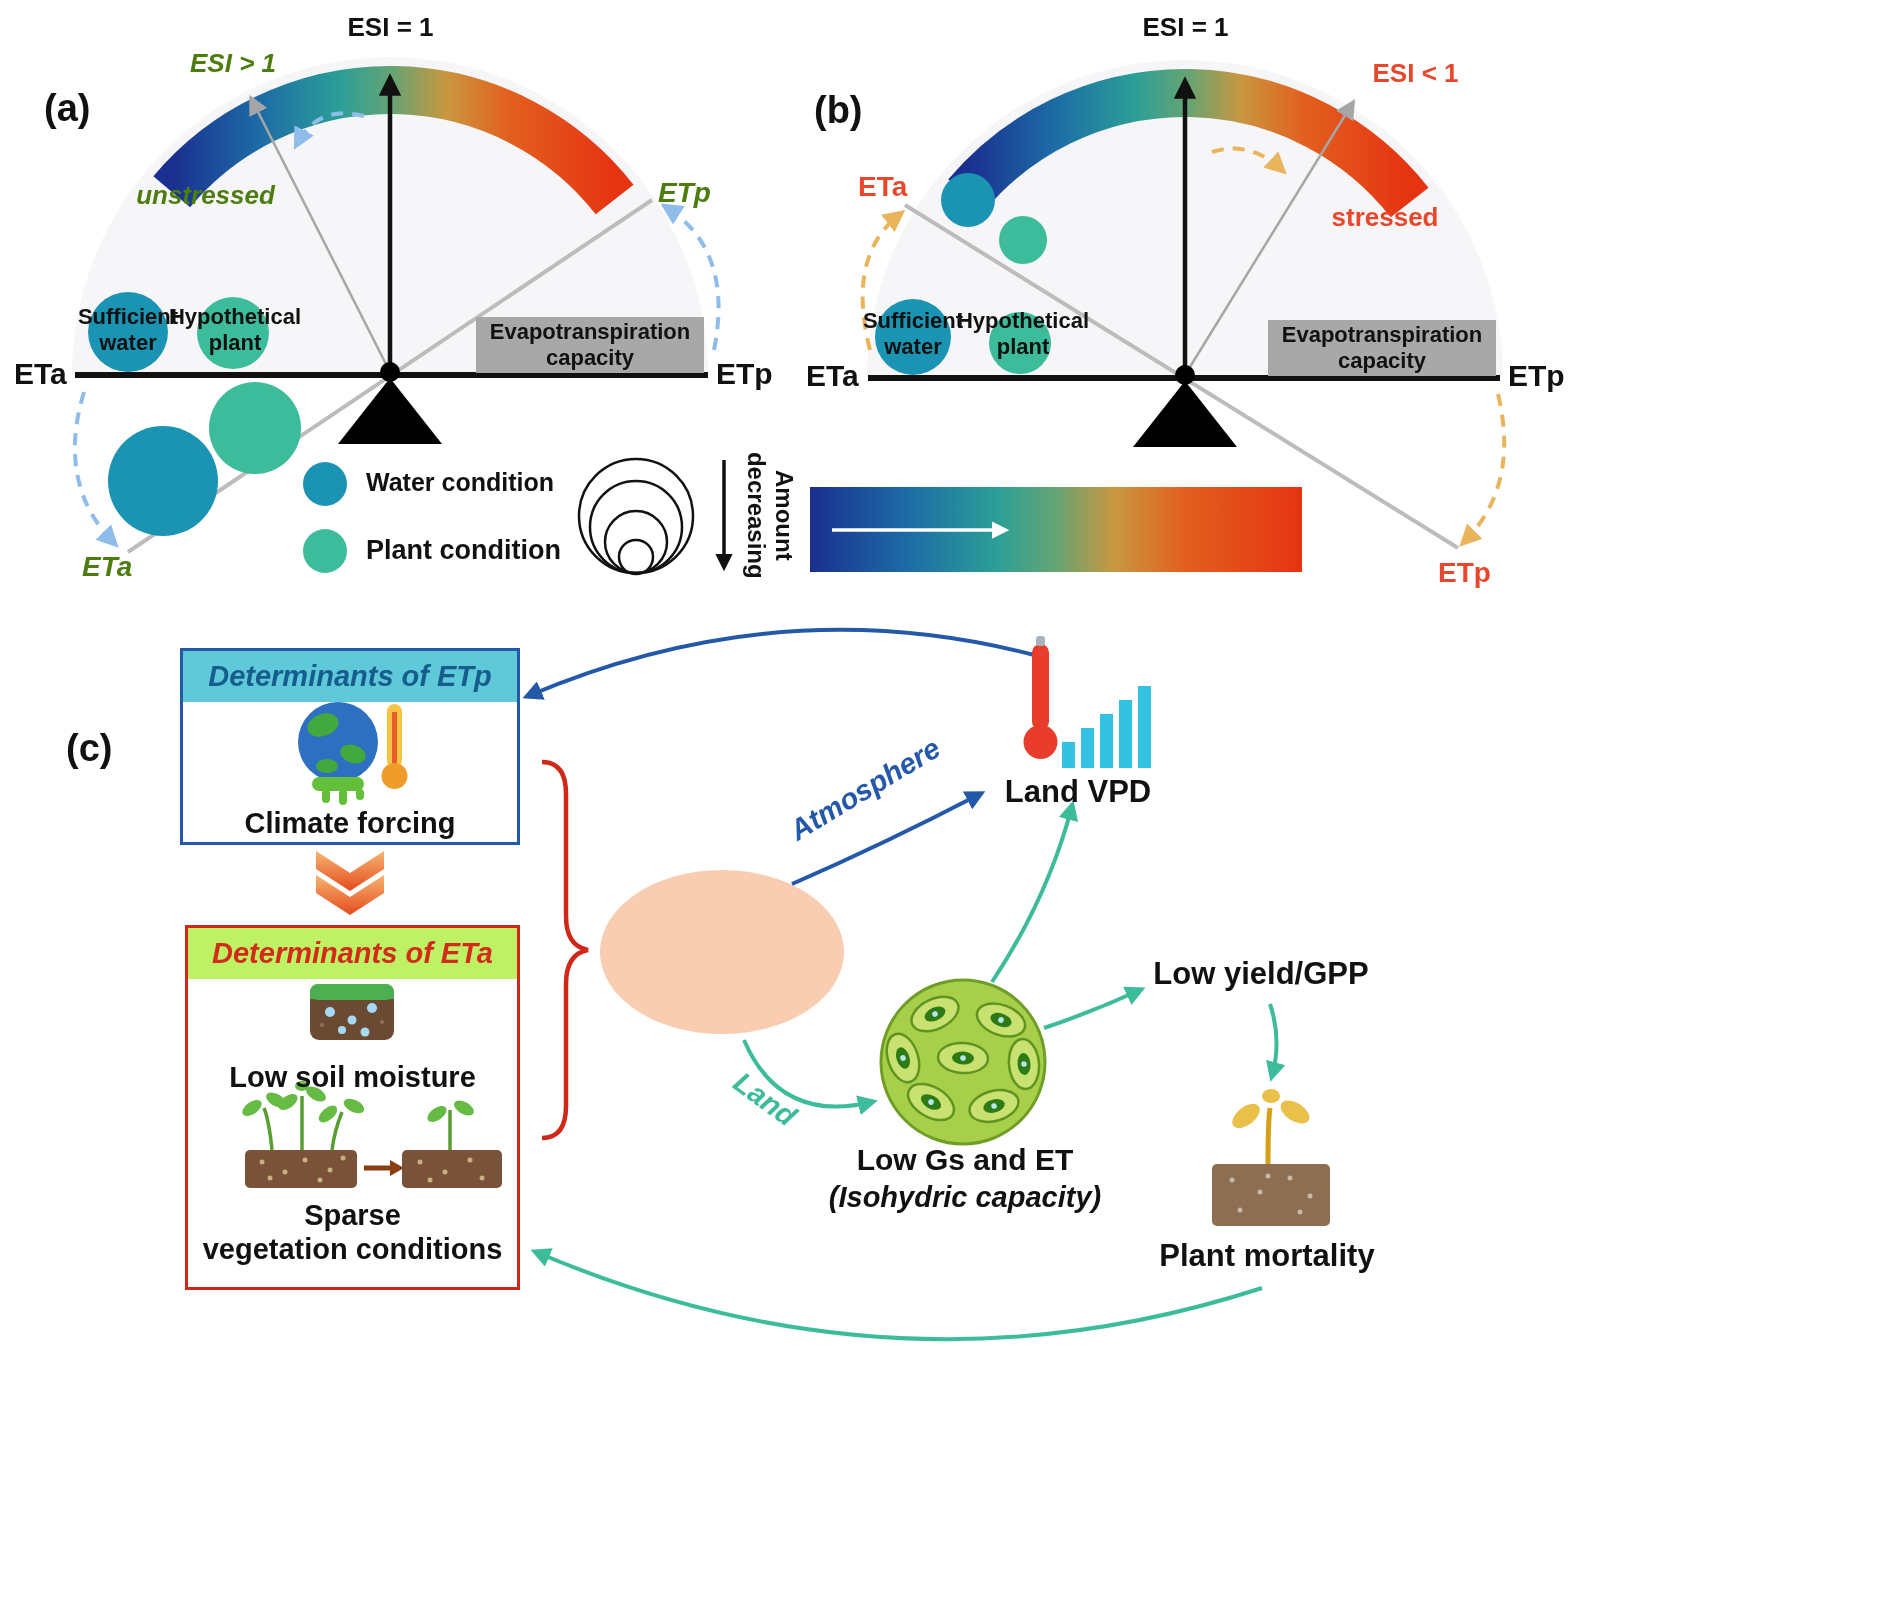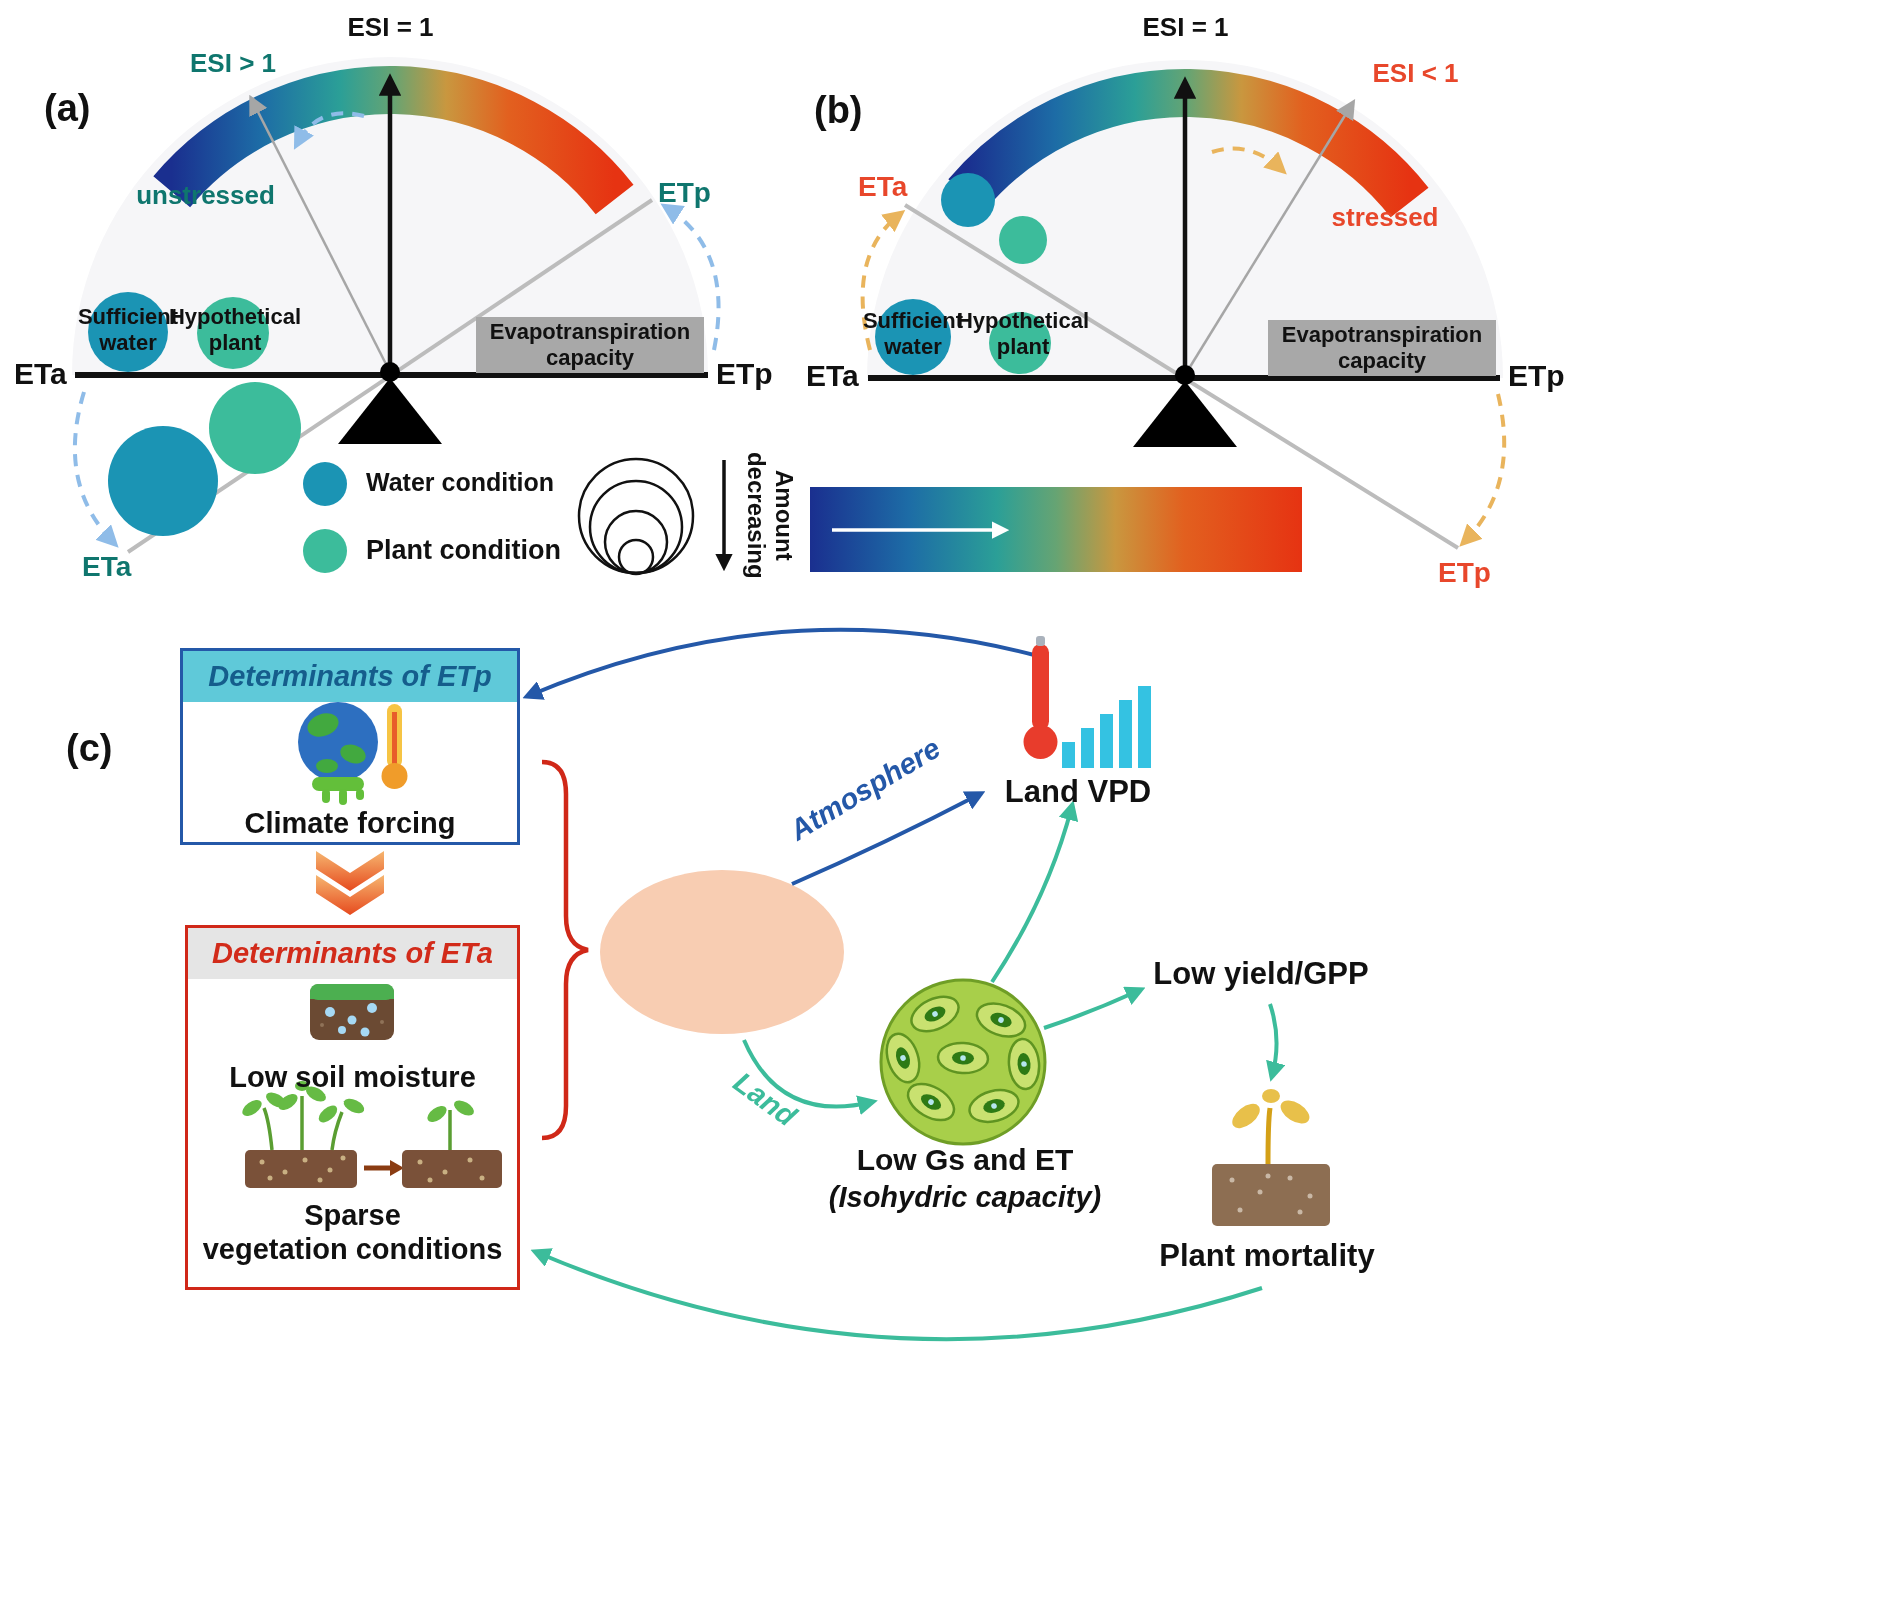--- a/index.html
+++ b/index.html
@@ -3,21 +3,21 @@
 <meta charset="utf-8">
 <style>
   html,body{margin:0;padding:0;background:#fff;}
   .stage{position:relative;width:1892px;height:1614px;background:#fff;
          font-family:"Liberation Sans", sans-serif;overflow:hidden;}
   svg.layer{position:absolute;left:0;top:0;z-index:1;}
   .t{position:absolute;z-index:3;font-weight:bold;color:#111;line-height:1.18;}
   .center{text-align:center;}
   .pre{white-space:pre-line;}
   .it{font-style:italic;}
-  .blue{color:#0f766e;}
+  .blue{color:#4d7c0f;font-style:italic;}
   .red{color:#e8472b;}
   .white{color:#ffffff;}
   .darkred{color:#d42b1a;}
   .teal{color:#3cbc9b;}
   .navy{color:#2458a8;}
   .obox{position:absolute;z-index:2;background:transparent;}
   .hdr{position:absolute;top:0;left:0;right:0;height:51px;display:flex;align-items:center;
        justify-content:center;font-weight:bold;font-style:italic;font-size:29px;z-index:3;}
 </style>
 </head>
@@ -307,21 +307,21 @@
 decreasing</div>
 
 <div class="t" style="left:66px;top:726px;width:90px;font-size:38px;">(c)</div>
 
 <div class="obox" style="left:180px;top:648px;width:334px;height:191px;border:3px solid #2458a8;">
   <div class="hdr" style="background:#5fc9d9;color:#155d8c;">Determinants of ETp</div>
 </div>
 <div class="t center" style="left:180px;top:806px;width:340px;font-size:29px;">Climate forcing</div>
 
 <div class="obox" style="left:185px;top:925px;width:329px;height:359px;border:3px solid #d02818;">
-  <div class="hdr" style="background:#e5e5e5;color:#d22b1a;">Determinants of ETa</div>
+  <div class="hdr" style="background:#bef264;color:#d22b1a;">Determinants of ETa</div>
 </div>
 <div class="t center" style="left:185px;top:1048px;width:335px;font-size:29px;margin-top:12px;">Low soil moisture</div>
 <div class="t center pre" style="left:185px;top:1198px;width:335px;font-size:29px;">Sparse
 vegetation conditions</div>
 
 
 <div class="t center it navy" style="left:775px;top:772px;width:180px;font-size:29px;transform:rotate(-31deg);">Atmosphere</div>
 <div class="t center it teal" style="left:710px;top:1082px;width:110px;font-size:29px;transform:rotate(36deg);">Land</div>
 
 <div class="t center" style="left:988px;top:774px;width:180px;font-size:31px;">Land VPD</div>

